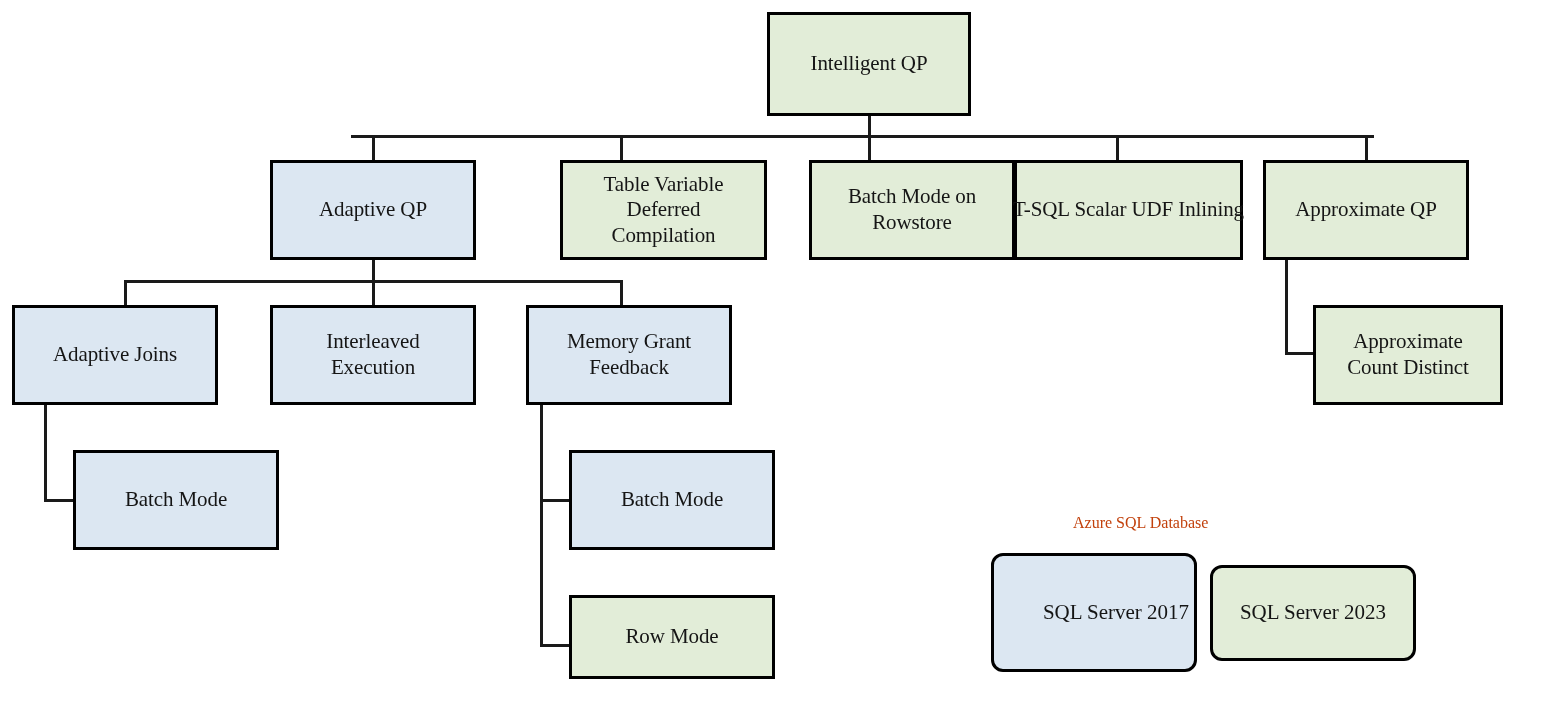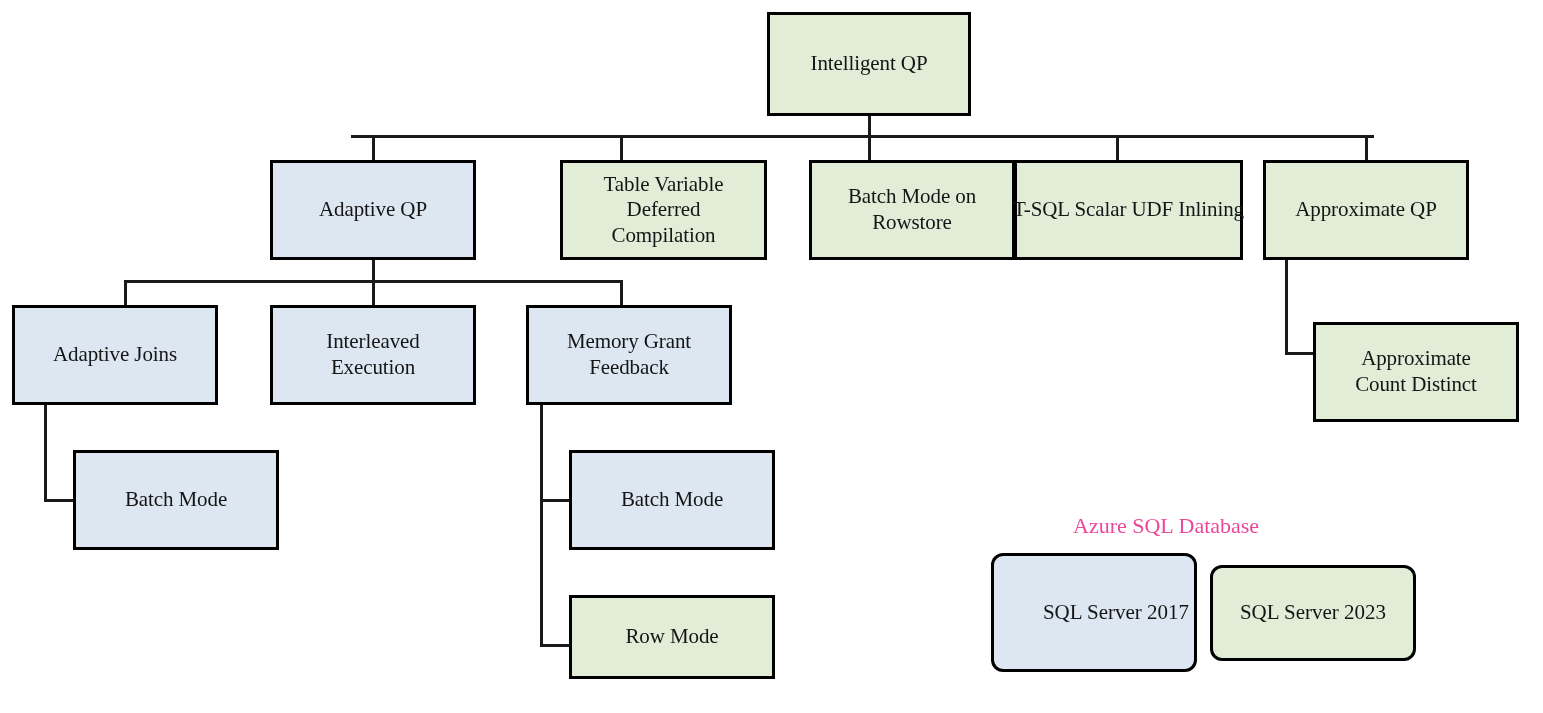--- a/index.html
+++ b/index.html
@@ -42,22 +42,22 @@
     display: flex;
     align-items: center;
     justify-content: center;
     text-align: center;
     color: #151515;
     font-size: 21px;
     line-height: 1.2;
   }
   .legend-title {
     position: absolute;
-    color: #ec4899;
-    font-size: 22px;
+    color: #c2410c;
+    font-size: 16px;
     line-height: 1.1;
     text-align: center;
     white-space: nowrap;
   }
 
   .conn {
     position: absolute;
     background: #1a1a1a;
   }
   .conn.h { height: 3px; }
@@ -97,21 +97,21 @@
       <div class="node fill-green" style="left: 809px; top: 160px; width: 206px; height: 100px;">Batch Mode on
 Rowstore</div>
       <div class="node fill-green overflow" style="left: 1014px; top: 160px; width: 229px; height: 100px;">T-SQL Scalar UDF
 Inlining</div>
       <div class="node fill-green" style="left: 1263px; top: 160px; width: 206px; height: 100px;">Approximate QP</div>
       <div class="node fill-blue" style="left: 12px; top: 305px; width: 206px; height: 100px; text-align: center;">Adaptive Joins</div>
       <div class="node fill-blue" style="left: 270px; top: 305px; width: 206px; height: 100px;">Interleaved
 Execution</div>
       <div class="node fill-blue" style="left: 518px; top: 305px; width: 206px; height: 100px; margin-left: 8px;">Memory Grant
 Feedback</div>
-      <div class="node fill-green" style="left: 1313px; top: 322px; width: 206px; height: 100px;">Approximate
+      <div class="node fill-green" style="left: 1313px; top: 305px; width: 190px; height: 100px;">Approximate
 Count Distinct</div>
       <div class="node fill-blue" style="left: 73px; top: 450px; width: 206px; height: 100px;">Batch Mode</div>
       <div class="node fill-blue" style="left: 569px; top: 450px; width: 206px; height: 100px;">Batch Mode</div>
       <div class="node fill-green" style="left: 569px; top: 595px; width: 206px; height: 84px;">Row Mode</div>
     </div>
   <div id="legend-layer">
     <div class="legend-title" style="left: 1073px; top: 514px;">Azure SQL Database</div>
   <div class="legend-node fill-blue" style="left: 991px; top: 553px; width: 206px; height: 119px; padding-left: 44px;">SQL Server 2017</div>
       <div class="legend-node fill-green" style="left: 1210px; top: 565px; width: 206px; height: 96px;">SQL Server 2023</div>
     </div>

